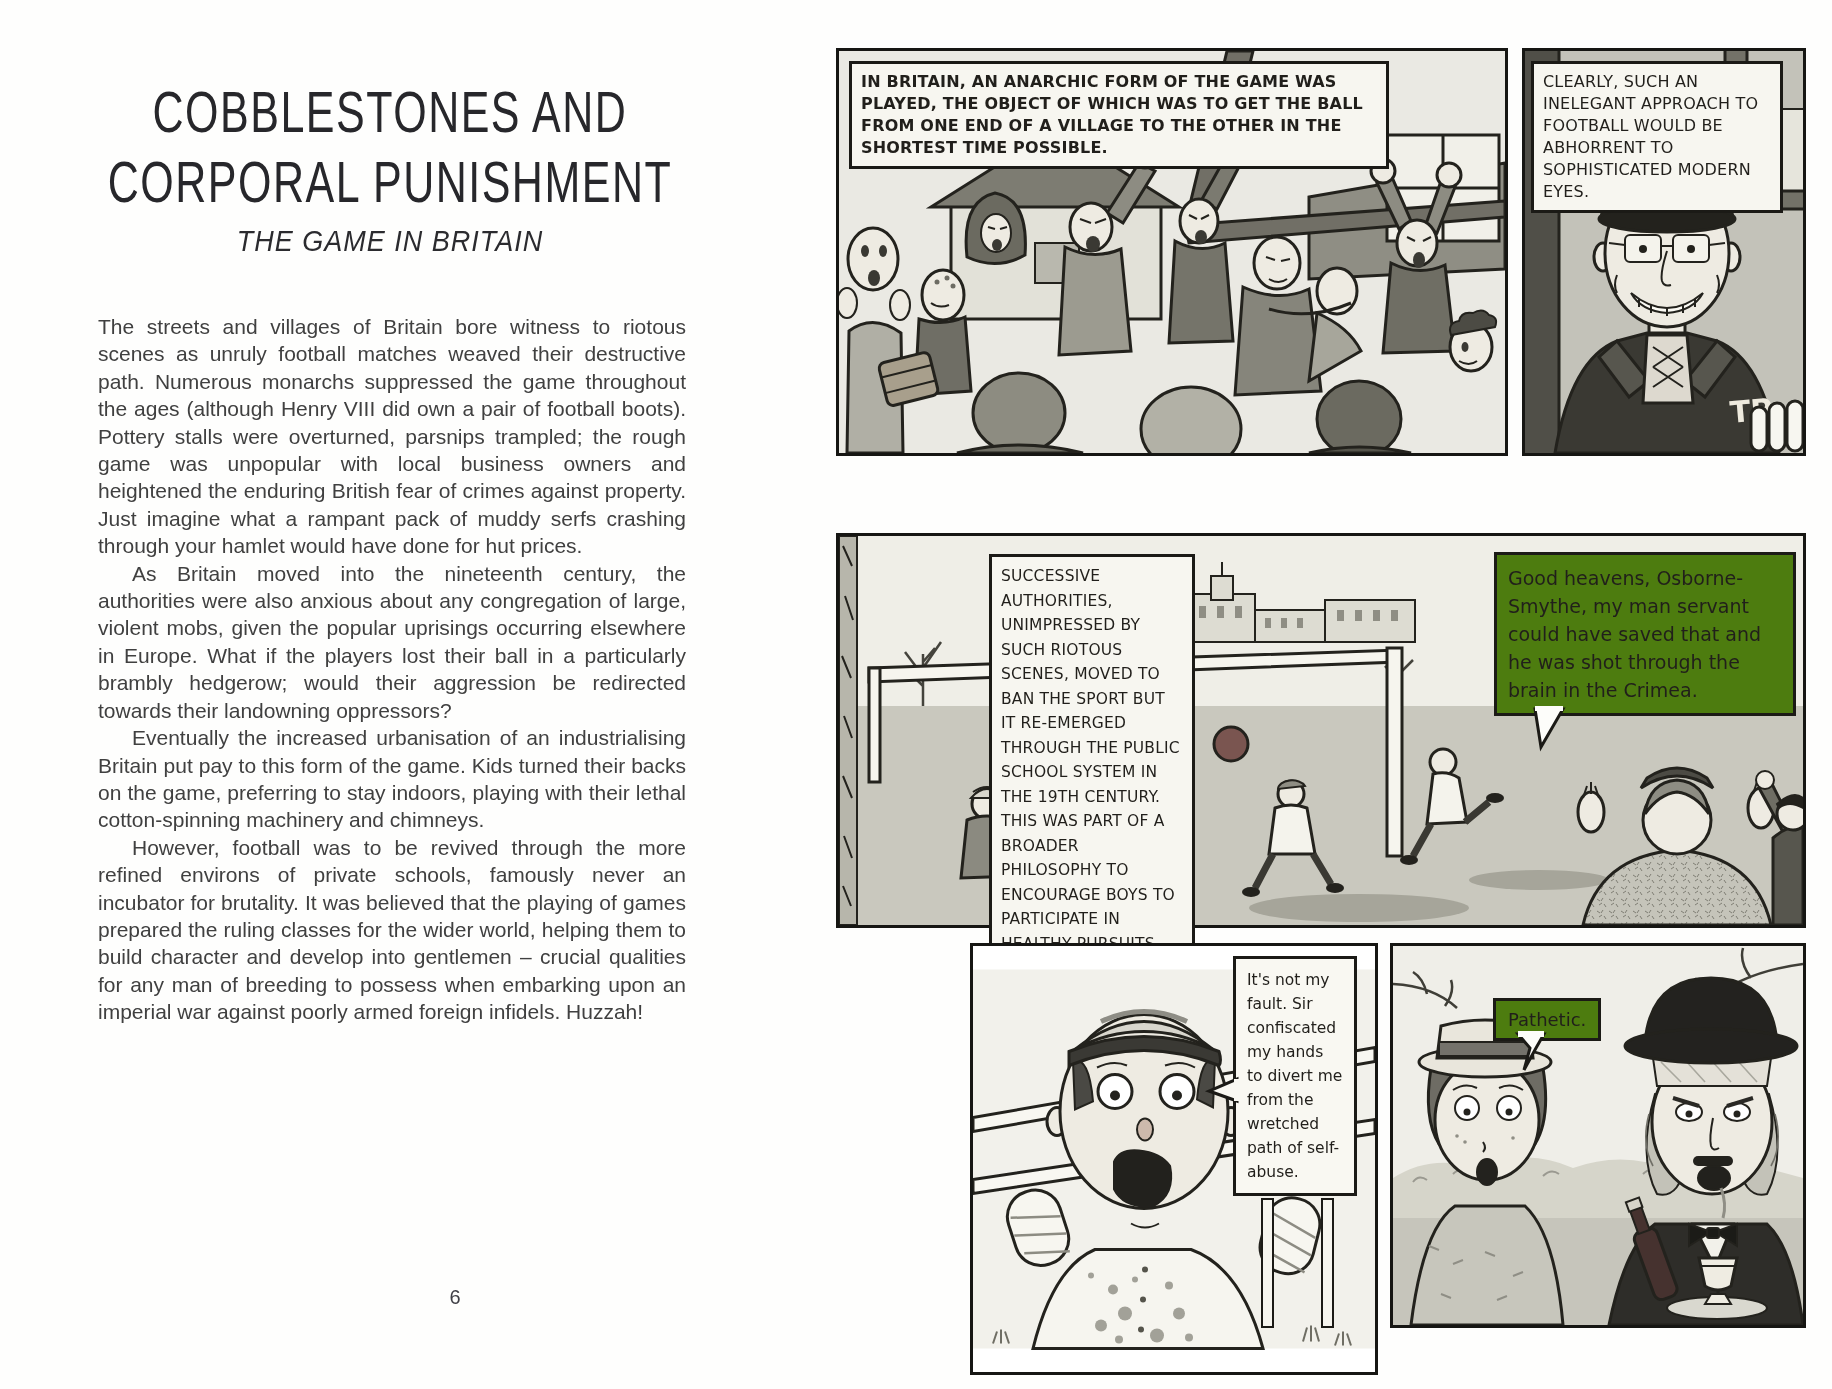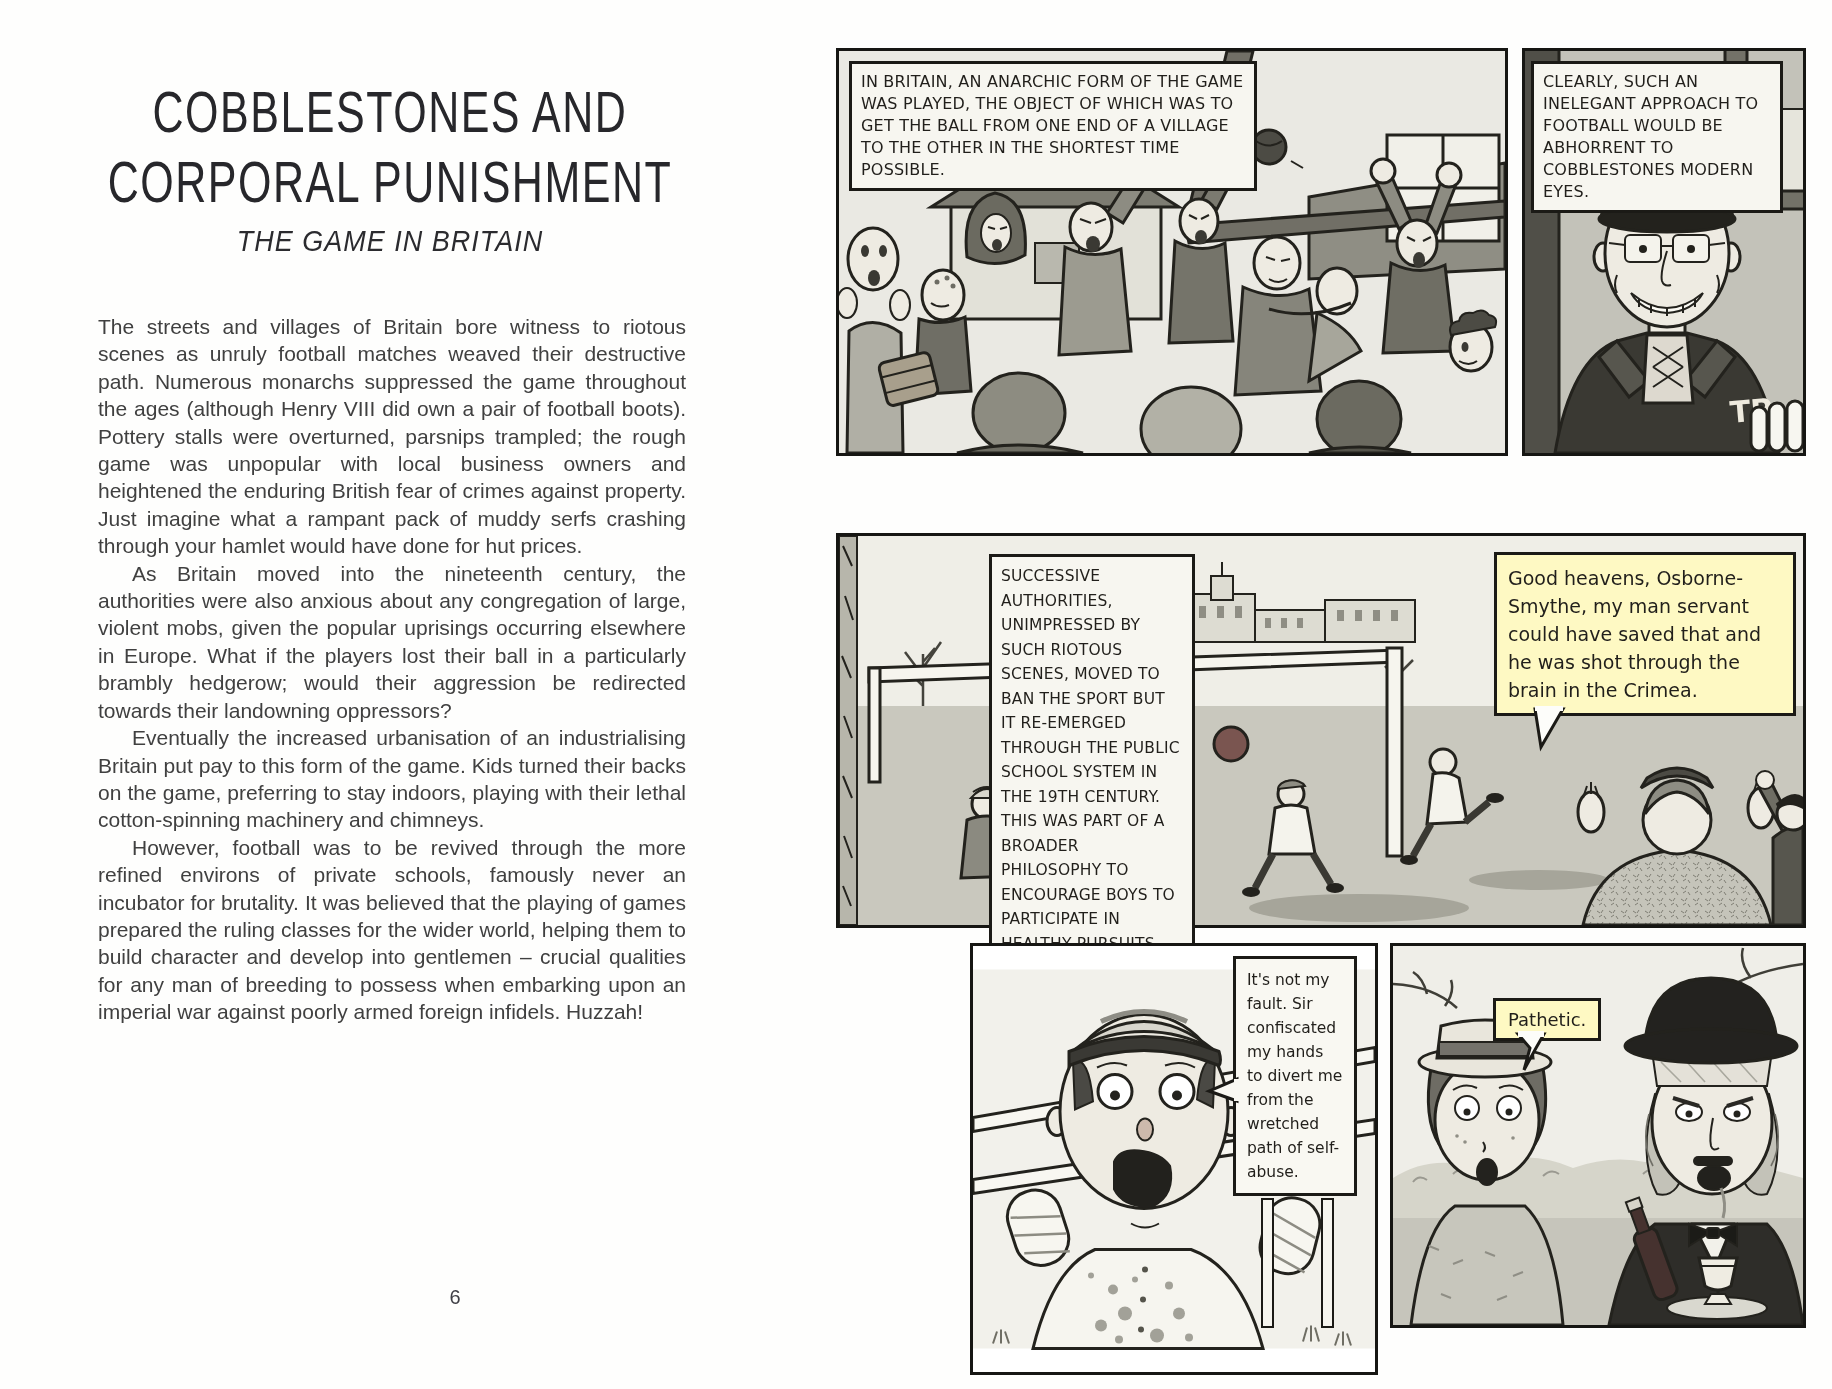--- a/index.html
+++ b/index.html
@@ -34,21 +34,21 @@
   
   .panel { position:absolute; background:#ffffff; border:3px solid #161613; }
   .art { position:absolute; left:0; top:0; width:100%; height:100%; display:block; }
 
   .comic-text { font-family:"DejaVu Sans", sans-serif; color:#211f1b; }
   .cap {
     position:absolute; background:#f7f6f0; border:3px solid #1b1a16;
     padding:7px 9px; letter-spacing:.2px; font-weight:500;
   }
   .bubble {
-    position:absolute; background:#fef9c3; border:3px solid #1b1a16;
+    position:absolute; background:#4d7c0f; border:3px solid #1b1a16;
     padding:9px 11px; font-weight:500;
   }
   .tail { position:absolute; overflow:visible; }
   .post { position:absolute; width:13px; background:#f6f5ef; border:2.5px solid #1b1a16; }
 
   
   .o3 { stroke:#23221d; stroke-width:3; }
   .o2 { stroke:#23221d; stroke-width:2; }
   .nf { fill:none; }
   .skin { fill:#eeebe2; }
@@ -164,21 +164,21 @@
         <line x1="44" y1="336" x2="96" y2="336" class="o2"></line>
       </g>
       <g>
         <ellipse cx="180" cy="362" rx="46" ry="40" fill="#8d8c81" class="o3"></ellipse>
         <path d="M118,402 Q180,386 244,402 Z" fill="#6f6e64" class="o3"></path>
         <ellipse cx="352" cy="378" rx="50" ry="42" fill="#b2b1a6" class="o3"></ellipse>
         <ellipse cx="520" cy="368" rx="42" ry="38" fill="#6b6a60" class="o3"></ellipse>
         <path d="M470,402 Q520,390 572,402 Z" fill="#55544b" class="o3"></path>
       </g>
     </svg>
-    <div class="cap comic-text" style="left:10px; top:10px; width:408px; font-size:16px; line-height:22px;">IN BRITAIN, AN ANARCHIC FORM OF THE GAME WAS PLAYED, THE OBJECT OF WHICH WAS TO GET THE BALL FROM ONE END OF A VILLAGE TO THE OTHER IN THE SHORTEST TIME POSSIBLE.</div>
+    <div class="cap comic-text" style="left:10px; top:10px; width:540px; font-size:16px; line-height:22px;font-weight:bold;">IN BRITAIN, AN ANARCHIC FORM OF THE GAME WAS PLAYED, THE OBJECT OF WHICH WAS TO GET THE BALL FROM ONE END OF A VILLAGE TO THE OTHER IN THE SHORTEST TIME POSSIBLE.</div>
   </div>
 
   <div class="panel" style="left:1522px; top:48px; width:284px; height:408px;">
     <svg class="art" viewBox="0 0 278 402">
       <rect width="278" height="402" fill="#c3c2b9"></rect>
       <rect x="-6" y="-6" width="40" height="414" fill="#504f48" class="o3"></rect>
       <rect x="200" y="-6" width="22" height="150" fill="#737268" class="o3"></rect>
       <rect x="222" y="58" width="62" height="82" fill="#e6e5dc" class="o2"></rect>
       <rect x="34" y="140" width="250" height="18" fill="#737268" class="o3"></rect>
       <g>
@@ -205,21 +205,21 @@
         <path d="M122,284 L162,284 168,352 118,352 Z" fill="#ddd9cf" class="o3"></path>
         <path d="M128,296 L158,316 M158,296 L128,316 M128,316 L158,336 M158,316 L128,336" class="o2"></path>
         <text x="206" y="372" font-size="30" font-weight="bold" fill="#eeeade" transform="rotate(-5 206 372)" style="font-family:'DejaVu Sans',sans-serif;">TP</text>
         <g>
           <rect x="226" y="356" width="16" height="44" rx="8" class="white o3"></rect>
           <rect x="244" y="352" width="16" height="48" rx="8" class="white o3"></rect>
           <rect x="262" y="350" width="16" height="50" rx="8" class="white o3"></rect>
         </g>
       </g>
     </svg>
-    <div class="cap comic-text" style="left:6px; top:10px; width:252px; font-size:16px; line-height:22px;">CLEARLY, SUCH AN INELEGANT APPROACH TO FOOTBALL WOULD BE ABHORRENT TO COBBLESTONES MODERN EYES.</div>
+    <div class="cap comic-text" style="left:6px; top:10px; width:252px; font-size:16px; line-height:22px;">CLEARLY, SUCH AN INELEGANT APPROACH TO FOOTBALL WOULD BE ABHORRENT TO SOPHISTICATED MODERN EYES.</div>
   </div>
 
   <div class="panel" style="left:836px; top:533px; width:970px; height:395px;">
     <svg class="art" viewBox="0 0 964 389">
       <defs>
         <pattern id="pc-speck" width="12" height="12" patternUnits="userSpaceOnUse">
           <rect width="12" height="12" fill="#c5c4ba"></rect>
           <path d="M2,3 l3,2 M8,2 l-2,3 M4,9 l3,-2 M9,8 l2,3" stroke="#7e7d73" stroke-width="1"></path>
         </pattern>
       </defs>

